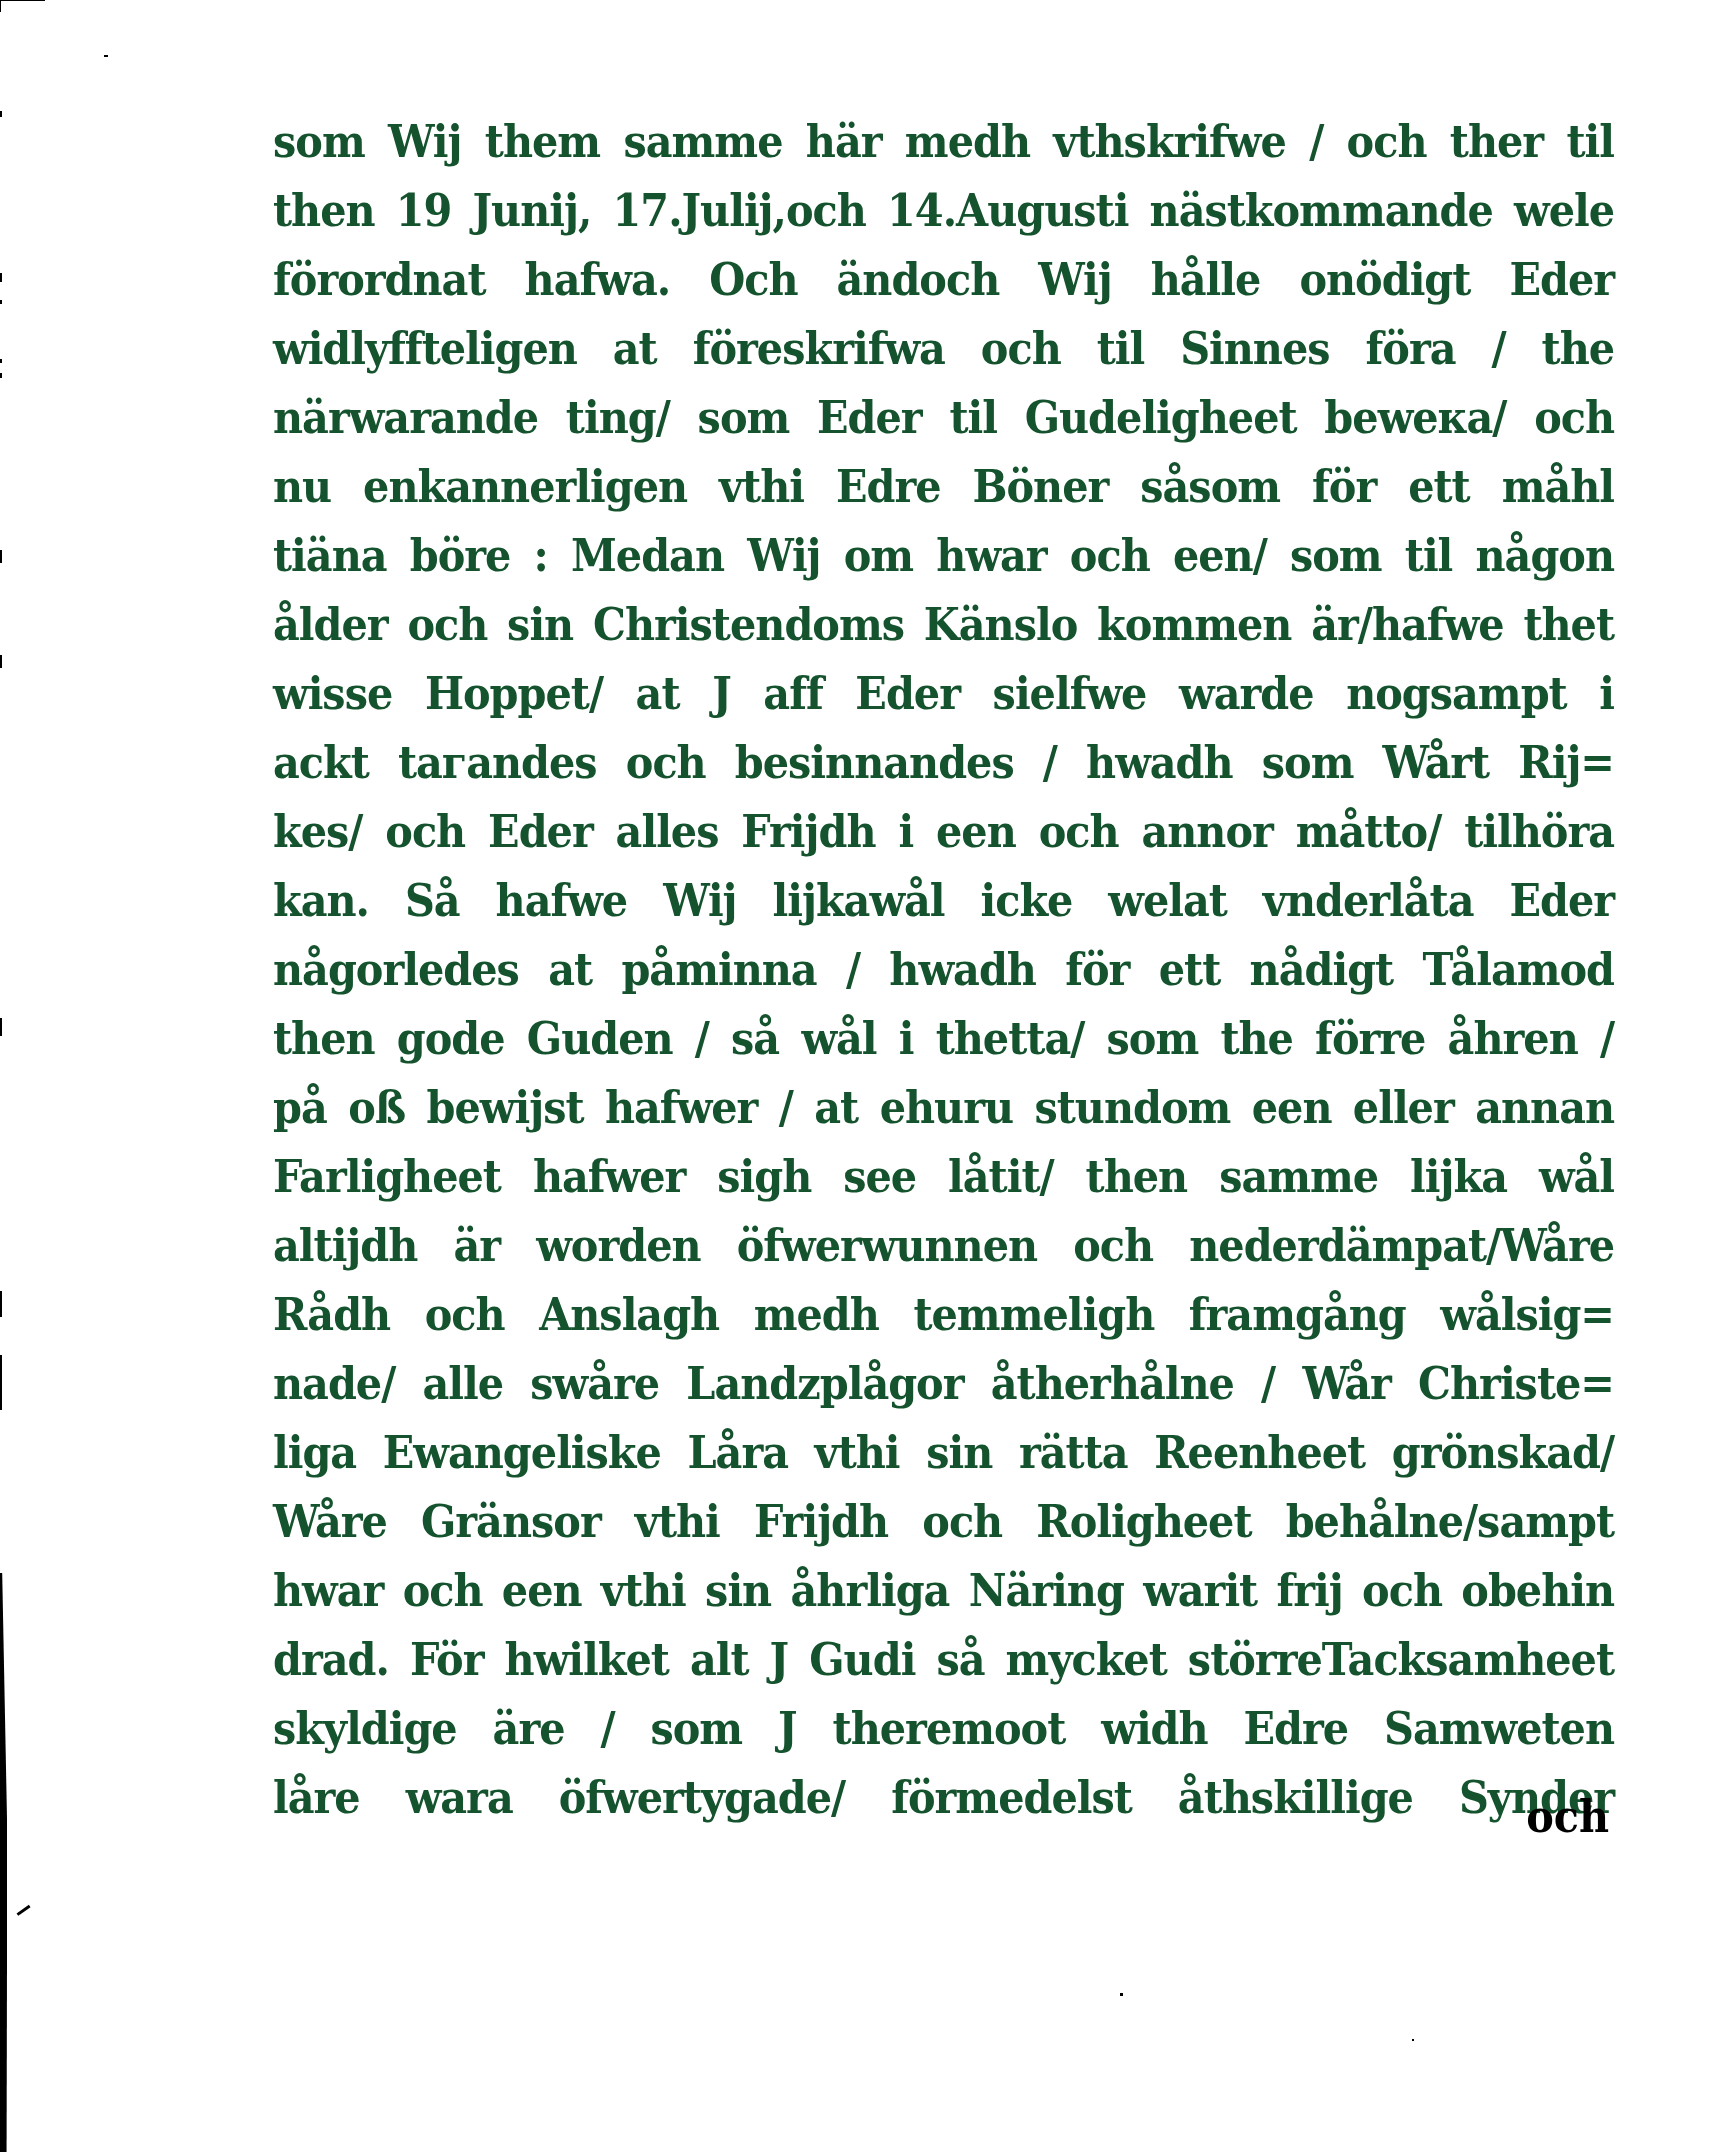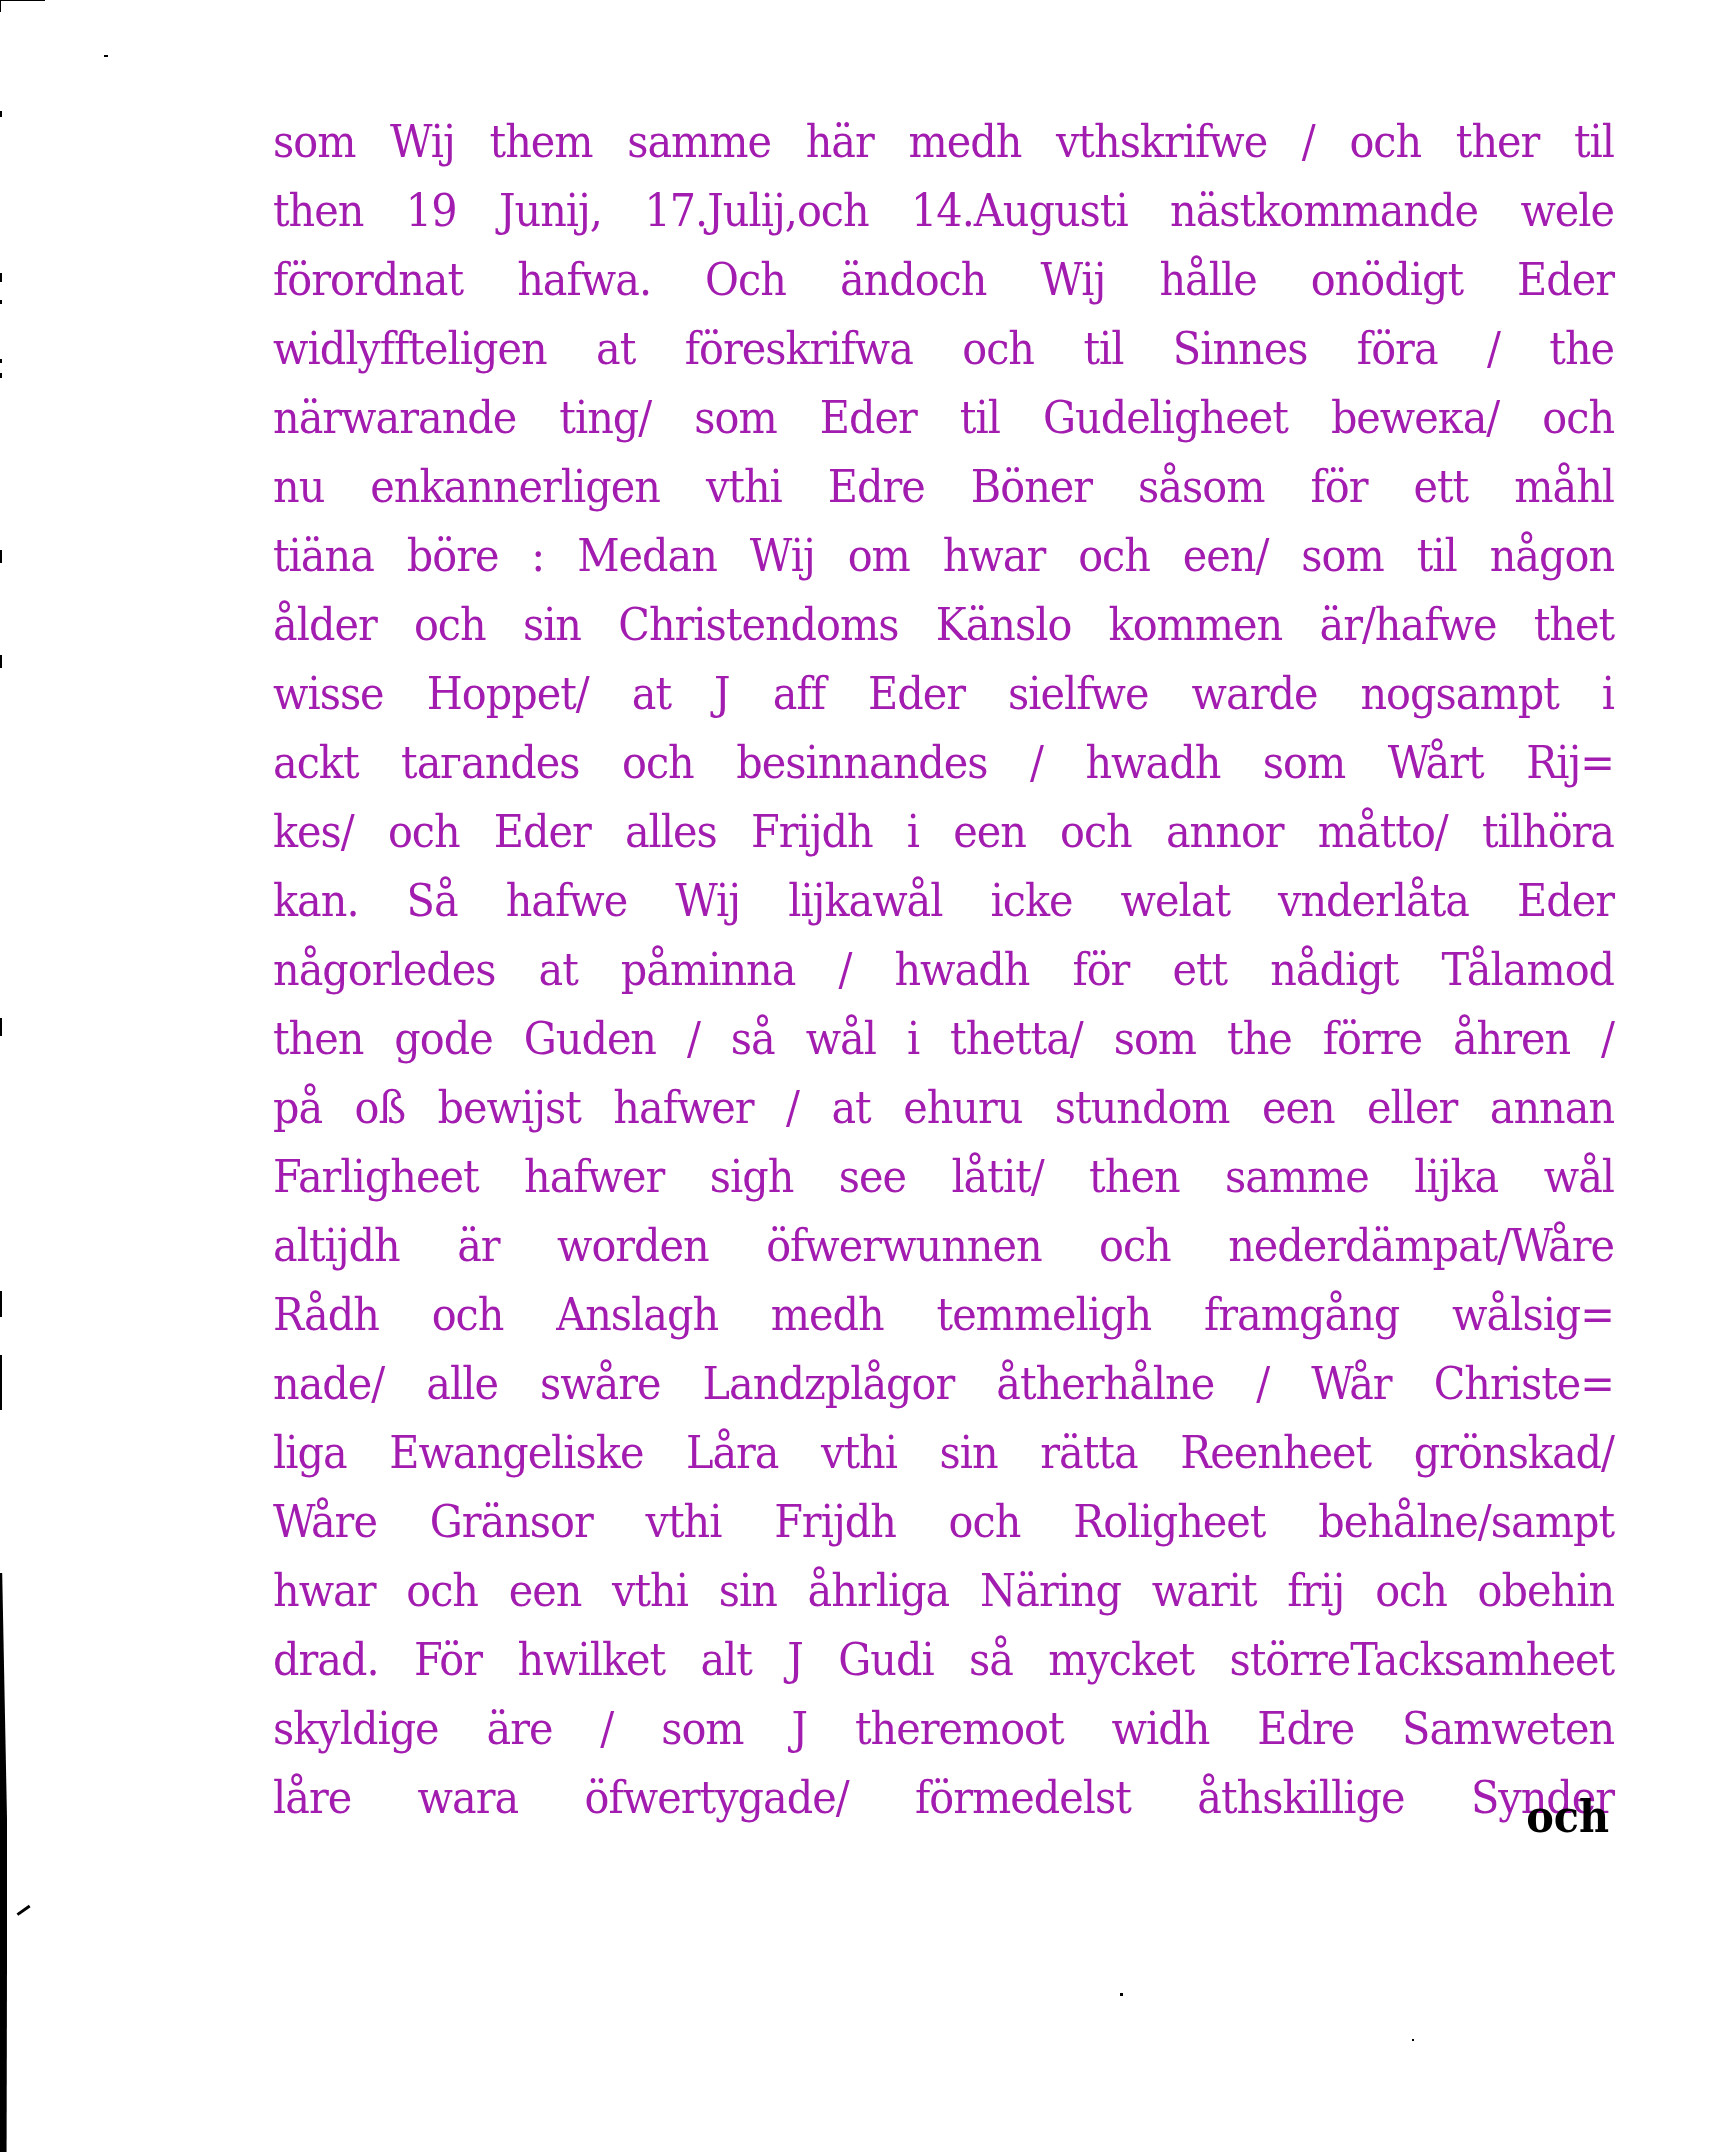--- a/index.html
+++ b/index.html
@@ -55,22 +55,22 @@
     height: 2.7px;
     background: #000;
     transform: rotate(-35deg);
   }
   .text-block {
     position: absolute;
     left: 273px;
     top: 107px;
     width: 1341px;
     font-family: "DejaVu Serif", "Liberation Serif", serif;
-    font-weight: normal;
-    color: #a21caf;
+    font-weight: bold;
+    color: #14532d;
     font-size: 45px;
     line-height: 69px;
     letter-spacing: -1.1px;
   }
   .line {
     display: block;
     white-space: nowrap;
     text-align: justify;
     text-align-last: justify;
     height: 69px;

